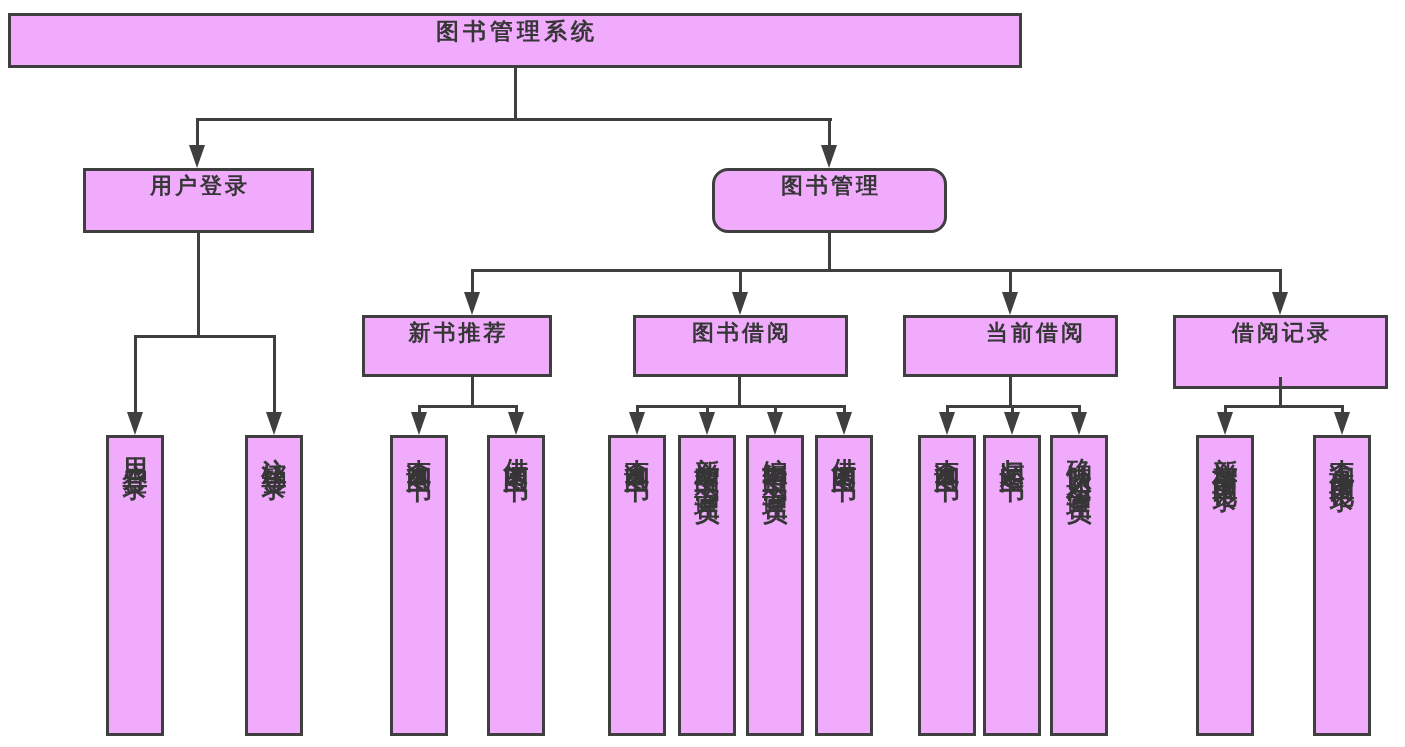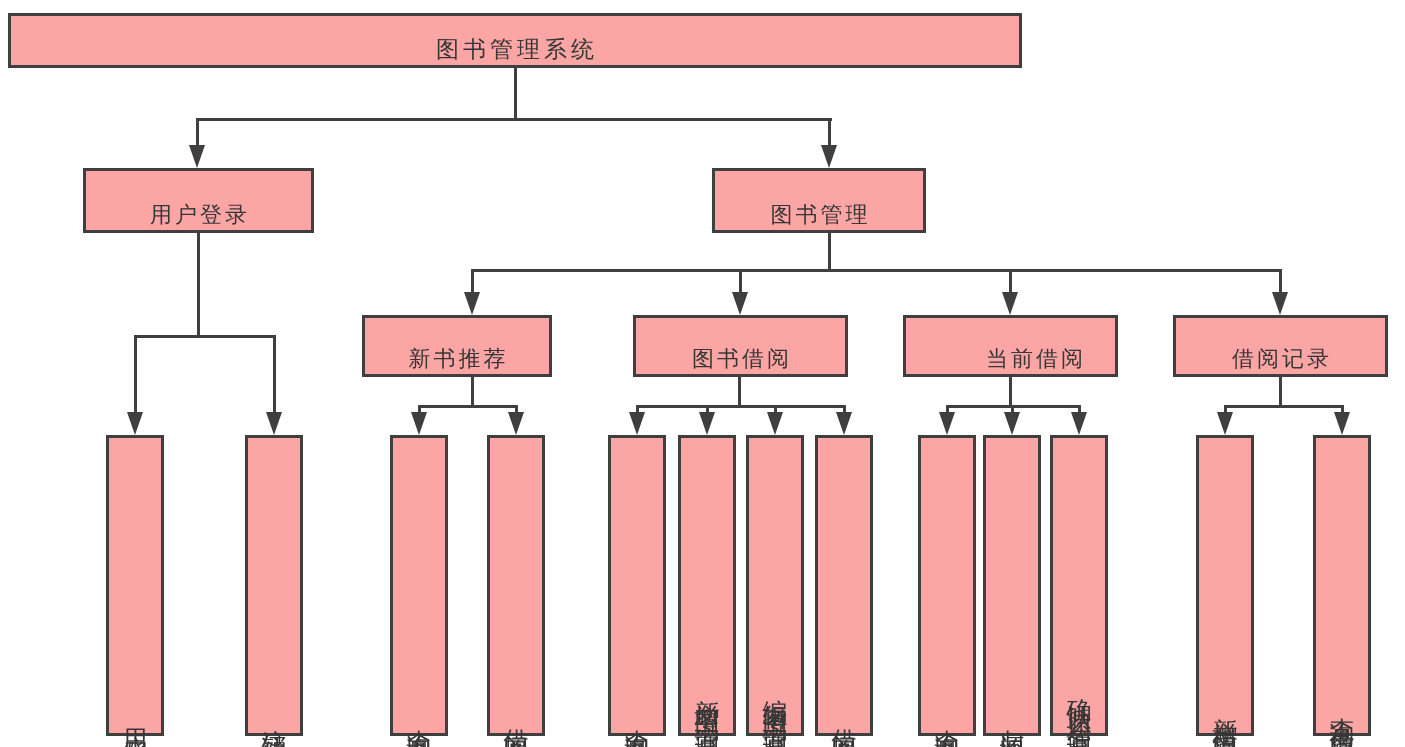--- a/index.html
+++ b/index.html
@@ -10,22 +10,22 @@
   }
   *{box-sizing:border-box;}
   html,body{margin:0;padding:0;}
   body{
     width:1405px;height:747px;background:var(--bg);
     font-family:"Liberation Sans",sans-serif;
     position:relative;overflow:hidden;color:var(--text);
   }
   .canvas{position:absolute;left:0;top:0;width:1405px;height:747px;}
   .box{
-    position:absolute;border:3px solid var(--line);background:#fca5a5;
-    display:flex;align-items:flex-end;justify-content:center;
+    position:absolute;border:3px solid var(--line);background:#f0abfc;
+    display:flex;align-items:flex-start;justify-content:center;font-weight:bold;
   }
   .hlabel{
     font-size:22px;letter-spacing:3px;text-indent:3px;color:var(--text);
     white-space:nowrap;
   }
   .root-label{font-size:23px;letter-spacing:4px;text-indent:4px;}
   .vlabel{
     writing-mode:vertical-lr;text-orientation:upright;
     font-size:25px;letter-spacing:6px;color:var(--text);
     line-height:1;
@@ -48,34 +48,34 @@
 
 <div class="canvas">
 
   <div class="box" style="left:8px;top:13px;width:1014px;height:55px;">
     <span class="hlabel root-label">图书管理系统</span>
   </div>
 
   <div class="box" style="left:83px;top:168px;width:231px;height:65px;">
     <span class="hlabel">用户登录</span>
   </div>
-  <div class="box" style="left:712px;top:168px;width:214px;height:65px;">
+  <div class="box" style="left:712px;top:168px;width:235px;height:65px;border-radius:16px;">
     <span class="hlabel">图书管理</span>
   </div>
 
   <div class="box" style="left:362px;top:315px;width:190px;height:62px;">
     <span class="hlabel">新书推荐</span>
   </div>
   <div class="box" style="left:633px;top:315px;width:215px;height:62px;">
     <span class="hlabel">图书借阅</span>
   </div>
   <div class="box" style="left:903px;top:315px;width:215px;height:62px;padding-left:48px;">
     <span class="hlabel">当前借阅</span>
   </div>
-  <div class="box" style="left:1173px;top:315px;width:215px;height:62px;">
+  <div class="box" style="left:1173px;top:315px;width:215px;height:74px;">
     <span class="hlabel">借阅记录</span>
   </div>
 
   <div class="box" style="left:106px;top:435px;width:58px;height:301px;">
     <span class="vlabel">用户登录</span>
   </div>
   <div class="box" style="left:245px;top:435px;width:58px;height:301px;">
     <span class="vlabel">注销登录</span>
   </div>
 

